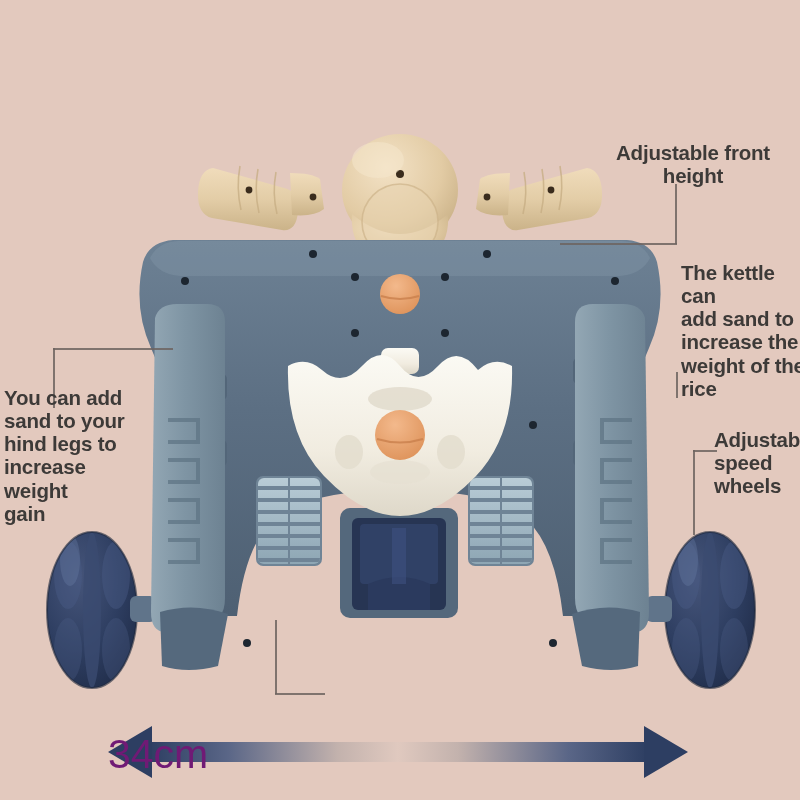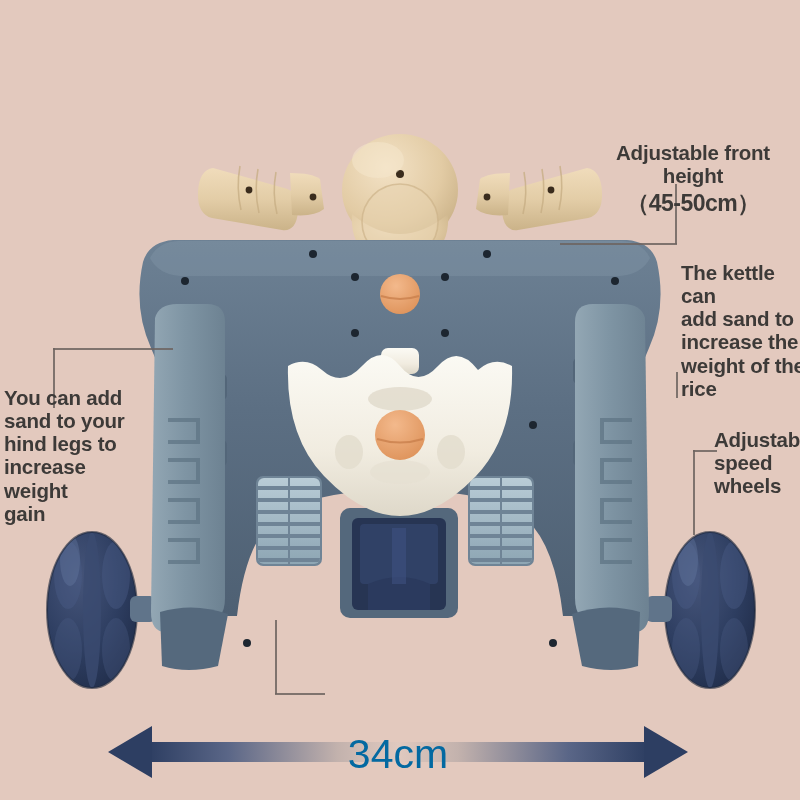--- a/index.html
+++ b/index.html
@@ -41,22 +41,22 @@
       #c3b2ad 62%, #5a6687 84%, #2d3e62 100%);
   }
   #dim .head{
     position:absolute;top:0;width:0;height:0;
     border-top:26px solid transparent;
     border-bottom:26px solid transparent;
   }
   #dim .head.l{left:0;  border-right:44px solid #2d3e62;}
   #dim .head.r{right:0; border-left:44px solid #2d3e62;}
   #dim-label{
-    position:absolute;left:0;right:0;top:5px;text-align:center;
-    font-size:41px;color:#0369a1;letter-spacing:0px;
+    position:absolute;left:0;right:0;top:5px;
+    font-size:41px;color:#701a75;letter-spacing:0px;
     font-family:"Liberation Sans", sans-serif;
   }
 </style>
 </head>
 <body>
 
 <div id="stage">
 
   <svg width="800" height="800" viewBox="0 0 800 800" style="position:absolute;left:0;top:0;">
     <defs>
@@ -293,21 +293,20 @@
   <div class="lead h" style="left:53px;top:348px;width:120px;"></div>
 
   <div class="lead h" style="left:693px;top:450px;width:24px;"></div>
   <div class="lead v" style="left:693px;top:450px;height:85px;"></div>
 
   <div class="lead v" style="left:275px;top:620px;height:74px;"></div>
   <div class="lead h" style="left:275px;top:693px;width:50px;"></div>
 
   <div class="ann" id="ann-front">
     <span>Adjustable front height</span>
-    <span class="sub">（45-50cm）</span>
   </div>
 
   <div class="ann" id="ann-kettle">The kettle can
 add sand to
 increase the
 weight of the
 rice</div>
 
   <div class="ann" id="ann-hind">You can add
 sand to your

